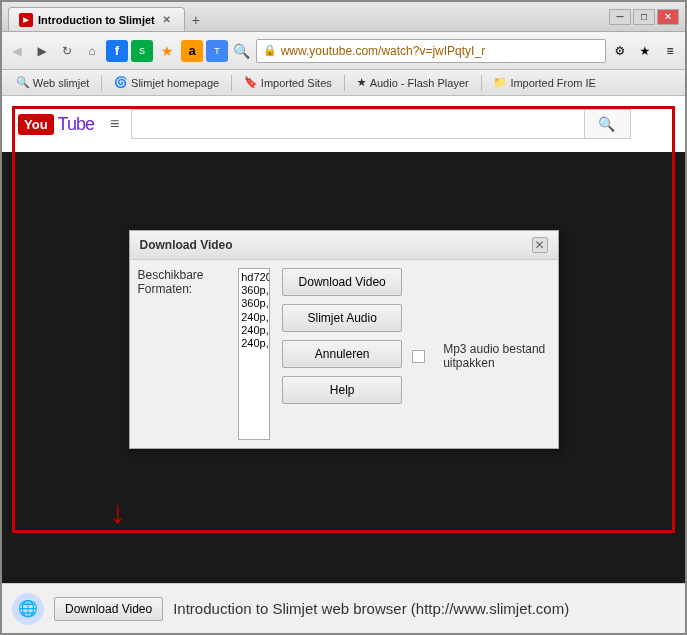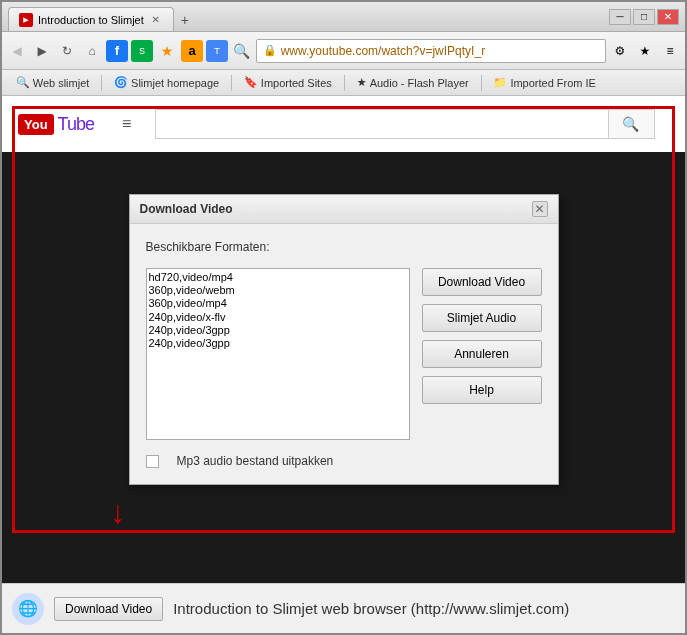--- a/index.html
+++ b/index.html
@@ -4,21 +4,21 @@
   <style>
     * { margin: 0; padding: 0; box-sizing: border-box; }
     body { width: 687px; height: 635px; overflow: hidden; font-family: 'Segoe UI', Tahoma, Geneva, Verdana, sans-serif; font-size: 12px; background: #fff; }
 
     
     .browser-frame { width: 687px; height: 635px; display: flex; flex-direction: column; border: 2px solid #888; }
 
     
     .title-bar { background: linear-gradient(to bottom, #e8e8e8, #d0d0d0); height: 30px; display: flex; align-items: center; padding: 0 6px; border-bottom: 1px solid #aaa; }
     .tab-bar { display: flex; align-items: flex-end; flex: 1; height: 100%; }
-    .tab { background: linear-gradient(to bottom, #f5f5f5, #e0e0e0); border: 1px solid #aaa; border-bottom: none; border-radius: 4px 4px 0 0; padding: 4px 10px; font-size: 11px; display: flex; align-items: center; gap: 5px; height: 24px; }
+    .tab { background: linear-gradient(to bottom, #f5f5f5, #e0e0e0); border: 1px solid #aaa; border-bottom: none; border-radius: 4px 4px 0 0; padding: 4px 10px; font-size: 11px; display: flex; align-items: center; gap: 5px; height: 24px; font-weight: bold; }
     .tab-favicon { width: 14px; height: 14px; background: #cc0000; border-radius: 2px; display: flex; align-items: center; justify-content: center; }
     .tab-favicon::after { content: '▶'; color: white; font-size: 7px; }
     .tab-close { width: 14px; height: 14px; display: flex; align-items: center; justify-content: center; cursor: pointer; border-radius: 2px; font-size: 10px; color: #666; }
     .new-tab-btn { width: 22px; height: 22px; display: flex; align-items: center; justify-content: center; font-size: 14px; cursor: pointer; color: #555; }
     .title-bar-controls { display: flex; gap: 2px; }
     .title-btn { width: 22px; height: 16px; display: flex; align-items: center; justify-content: center; font-size: 10px; cursor: pointer; border: 1px solid #aaa; background: #d8d8d8; }
     .title-btn.close { background: #e05050; color: white; }
 
     
     .nav-bar { background: linear-gradient(to bottom, #f5f5f5, #e5e5e5); height: 38px; display: flex; align-items: center; padding: 0 4px; gap: 3px; border-bottom: 1px solid #bbb; }
@@ -38,42 +38,42 @@
     
     .bookmarks-bar { background: linear-gradient(to bottom, #f0f0f0, #e0e0e0); height: 26px; display: flex; align-items: center; padding: 0 6px; gap: 2px; border-bottom: 1px solid #bbb; }
     .bookmark-item { display: flex; align-items: center; gap: 3px; padding: 2px 8px; border-radius: 2px; cursor: pointer; font-size: 11px; color: #333; white-space: nowrap; }
     .bookmark-icon { font-size: 11px; }
     .bookmark-separator { width: 1px; height: 16px; background: #bbb; margin: 0 2px; }
 
     
     .main-content { flex: 1; background: #1a1a1a; position: relative; overflow: hidden; }
 
     
-    .yt-header { background: white; height: 56px; display: flex; align-items: center; padding: 0 16px; gap: 24px; }
+    .yt-header { background: white; height: 56px; display: flex; align-items: center; padding: 0 16px; gap: 12px; }
     .yt-logo { display: flex; align-items: center; gap: 4px; }
     .yt-logo-icon { background: #cc0000; color: white; font-weight: bold; font-size: 13px; padding: 3px 6px; border-radius: 3px; }
     .yt-logo-text { font-size: 18px; font-weight: normal; color: #6d28d9; letter-spacing: -1px; }
     .yt-menu-icon { font-size: 16px; color: #555; cursor: pointer; margin-left: 4px; }
     .yt-search-wrap { flex: 1; display: flex; max-width: 500px; }
     .yt-search { flex: 1; border: 1px solid #ccc; border-right: none; padding: 6px 10px; font-size: 14px; outline: none; }
     .yt-search-btn { background: #f8f8f8; border: 1px solid #ccc; padding: 6px 14px; cursor: pointer; font-size: 14px; color: #555; }
 
     
     .video-area { background: #1a1a1a; position: absolute; top: 56px; left: 0; right: 0; bottom: 0; }
 
     
     .red-border-overlay { position: absolute; top: 10px; left: 10px; right: 10px; bottom: 50px; border: 3px solid #cc0000; pointer-events: none; z-index: 10; }
 
     
     .dialog-overlay { position: absolute; top: 0; left: 0; right: 0; bottom: 0; display: flex; align-items: center; justify-content: center; z-index: 20; }
     .dialog { background: #f0f0f0; border: 1px solid #aaa; box-shadow: 3px 3px 8px rgba(0,0,0,0.4); width: 430px; padding: 0; }
     .dialog-title-bar { background: linear-gradient(to bottom, #f5f5f5, #e0e0e0); border-bottom: 1px solid #ccc; padding: 6px 10px; display: flex; align-items: center; justify-content: space-between; }
     .dialog-title { font-size: 12px; font-weight: bold; color: #333; }
     .dialog-close { width: 16px; height: 16px; display: flex; align-items: center; justify-content: center; cursor: pointer; color: #666; font-size: 12px; border: 1px solid #aaa; background: #e0e0e0; border-radius: 2px; }
-    .dialog-body { padding: 16px; display: flex; flex-direction: column; gap: 10px; }
+    .dialog-body { padding: 8px; display: flex; flex-direction: row; gap: 10px; }
     .dialog-label { font-size: 12px; color: #333; margin-bottom: 4px; }
     .dialog-main-row { display: flex; gap: 12px; }
     .format-list-wrap { flex: 1; background: white; border: 1px solid #aaa; }
     .format-list { width: 100%; height: 170px; border: none; outline: none; font-size: 11px; resize: none; padding: 2px; }
     .dialog-buttons { display: flex; flex-direction: column; gap: 8px; justify-content: flex-start; }
     .dialog-btn { width: 120px; padding: 6px 10px; background: linear-gradient(to bottom, #f5f5f5, #e0e0e0); border: 1px solid #aaa; border-radius: 2px; cursor: pointer; font-size: 12px; text-align: center; }
     .dialog-footer { display: flex; align-items: center; gap: 18px; padding-top: 4px; }
     .checkbox { width: 13px; height: 13px; border: 1px solid #aaa; background: white; display: flex; align-items: center; justify-content: center; cursor: pointer; flex-shrink: 0; }
     .checkbox-label { font-size: 12px; color: #333; }
 

